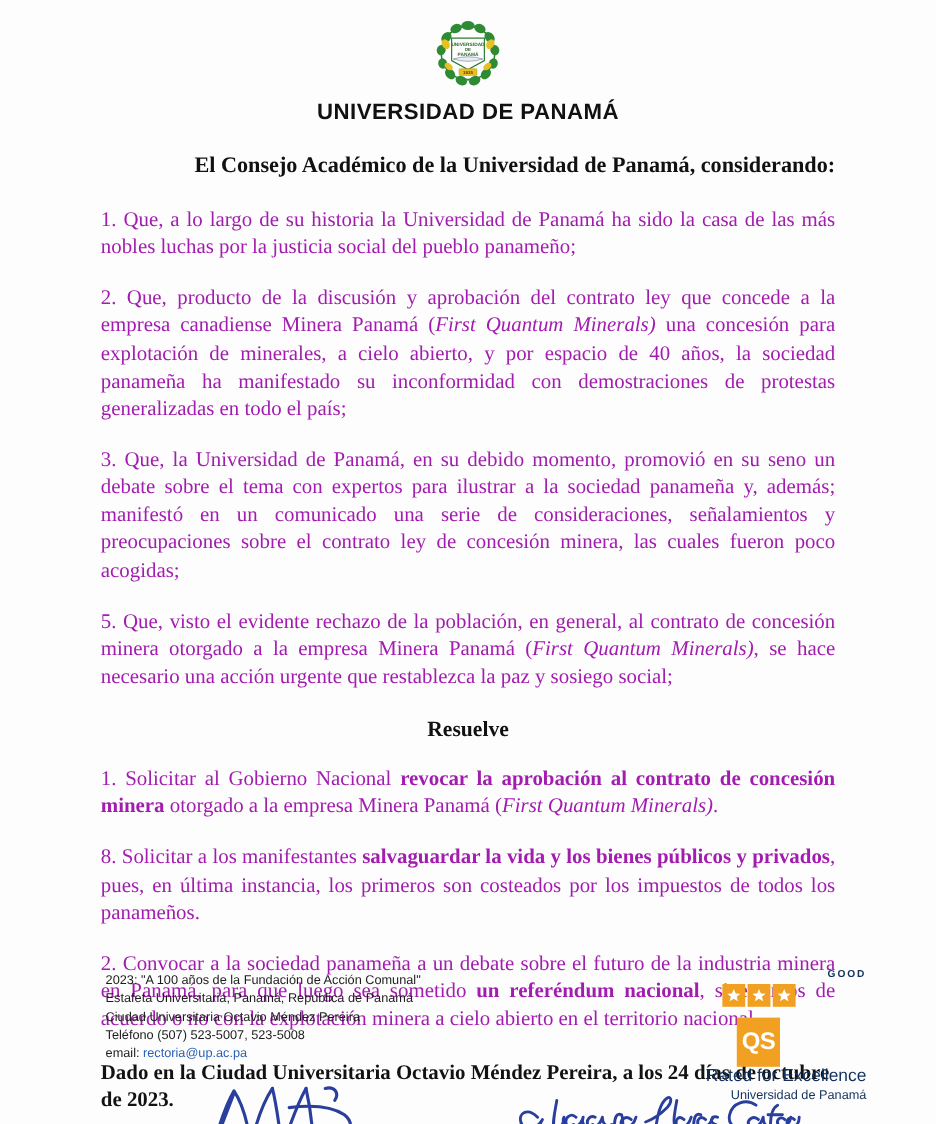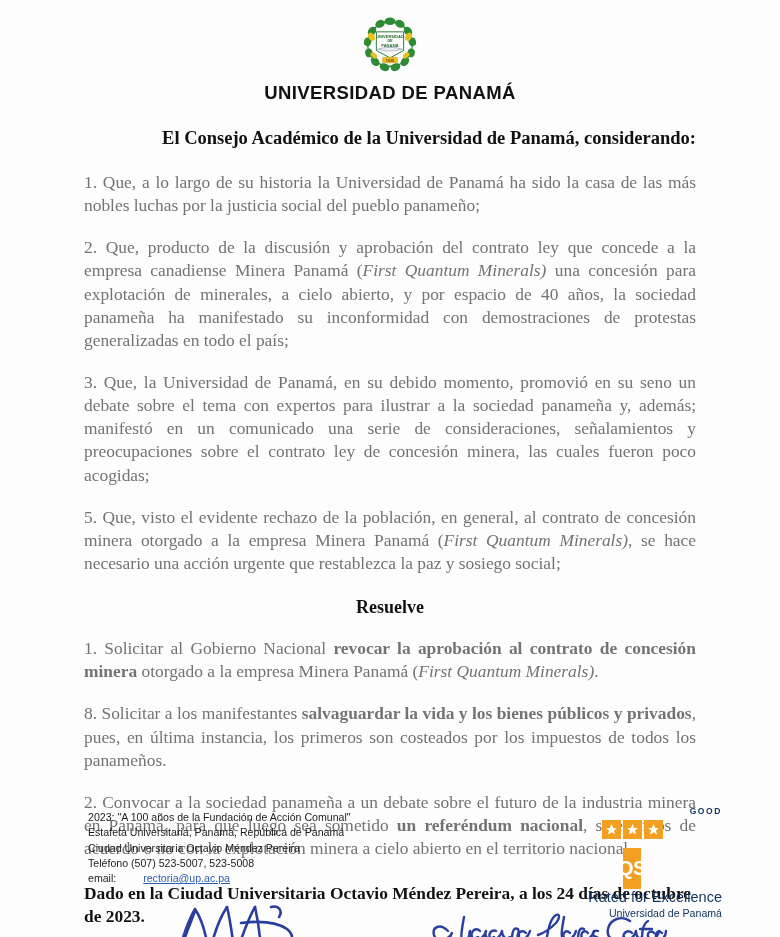--- a/index.html
+++ b/index.html
@@ -46,21 +46,21 @@
     margin-top: 24px;
     color: #111;
   }
 
   
   .para {
     font-size: 17.4px;
     line-height: 1.33;
     text-align: justify;
     margin-top: 19px;
-    color: #737373;
+    color: #a21caf;
   }
   .para.first { margin-top: 22px; }
   .para i { font-style: italic; }
   .para b { font-weight: bold; }
 
   .resuelve {
     text-align: center;
     font-weight: bold;
     font-size: 18px;
     margin-top: 22px;
@@ -116,22 +116,20 @@
     top: 810px;
     font-family: "Liberation Sans", sans-serif;
     font-size: 10.6px;
     line-height: 1.45;
     color: #1c1c1c;
   }
   .footer div { white-space: nowrap; }
   .footer .email-label { color: #1c1c1c; }
   .footer .email-link {
     color: #2b5fb3;
-    text-decoration: underline;
-    margin-left: 24px;
   }
 
   
   .qs {
     position: absolute;
     right: 58px;
     top: 806px;
     width: 180px;
     text-align: right;
     font-family: "Liberation Sans", sans-serif;
@@ -150,21 +148,21 @@
   }
   .qs-star {
     width: 19px; height: 19px;
     background: #f2a022;
     display: flex;
     align-items: center;
     justify-content: center;
   }
   .qs-star svg { display: block; }
   .qs-square {
-    width: 18px; height: 41px;
+    width: 36px; height: 41px;
     background: #f2a022;
     margin: 9px auto 0 auto;
     display: flex;
     align-items: center;
     justify-content: center;
     color: #fff;
     font-weight: bold;
     font-size: 20px;
     letter-spacing: -0.5px;
   }

